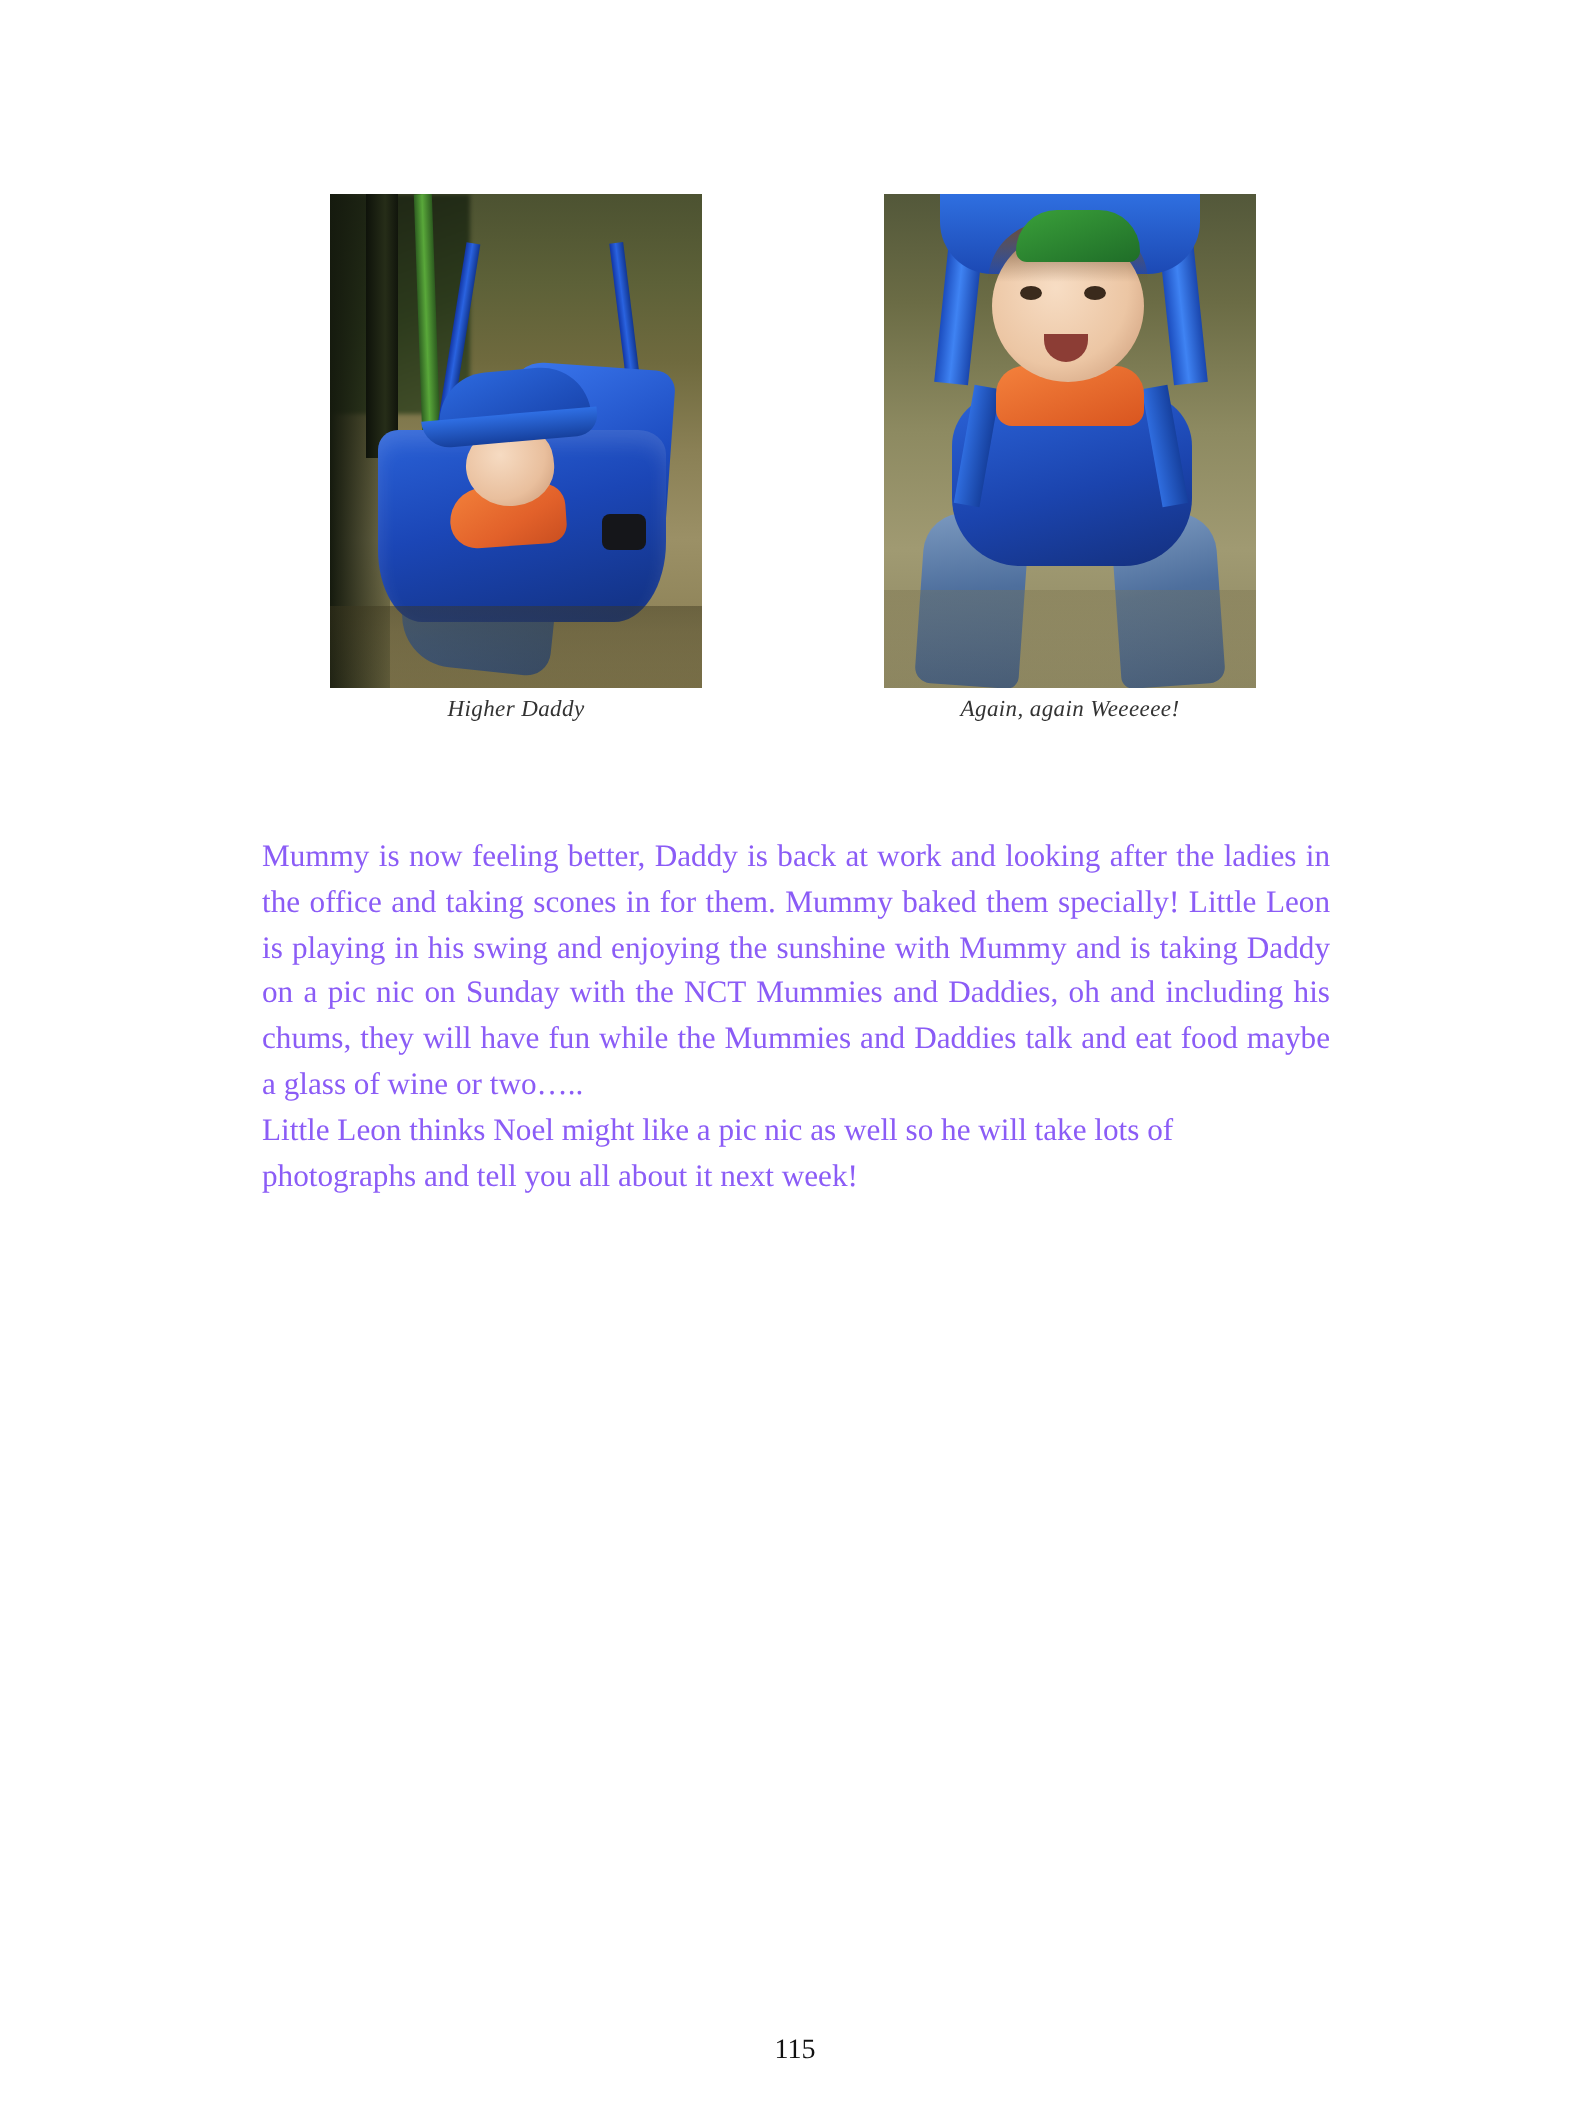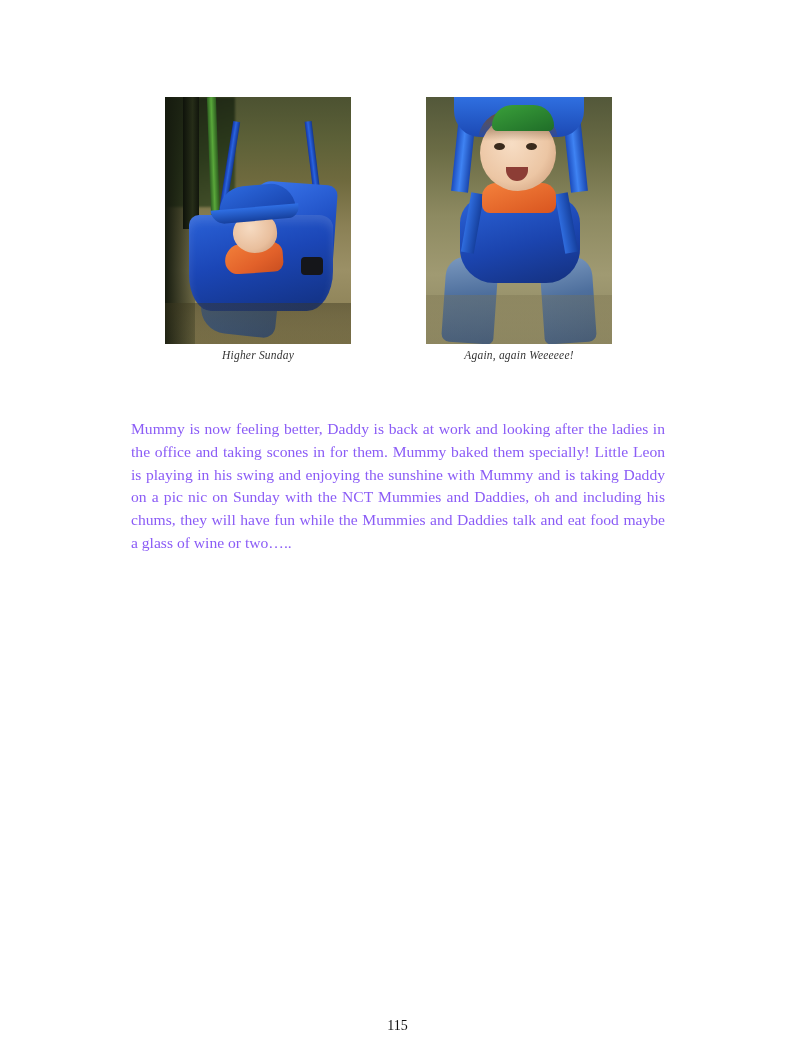--- a/index.html
+++ b/index.html
@@ -27,21 +27,21 @@
     left: 0;
     top: 97px;
     width: 795px;
     height: 262px;
   }
   .photo-wrap {
     position: absolute;
     top: 0;
   }
   .photo-wrap.left  { left: 165px; }
-  .photo-wrap.right { left: 426px; }
+  .photo-wrap.right { left: 442px; }
 
   .photo {
     position: relative;
     overflow: hidden;
     background: #2b2b22;
   }
   .photo.left  { width: 186px; height: 247px; }
   .photo.right { width: 186px; height: 247px; }
 
   
@@ -258,21 +258,21 @@
         <div class="p1-seatback"></div>
         <div class="p1-jeans"></div>
         <div class="p1-seat"></div>
         <div class="p1-shirt"></div>
         <div class="p1-face"></div>
         <div class="p1-hat"></div>
         <div class="p1-hatbrim"></div>
         <div class="p1-buckle"></div>
         <div class="p1-shadow"></div>
       </div>
-      <div class="caption">Higher Sunday</div>
+      <div class="caption">Higher Daddy</div>
     </div>
 
     <div class="photo-wrap right">
       <div class="photo right">
         <div class="p2-bg"></div>
         <div class="p2-railL"></div>
         <div class="p2-railR"></div>
         <div class="p2-canopy"></div>
         <div class="p2-legL"></div>
         <div class="p2-legR"></div>
@@ -288,17 +288,18 @@
         <div class="p2-mouth"></div>
         <div class="p2-ground"></div>
       </div>
       <div class="caption">Again, again Weeeeee!</div>
     </div>
 
   </div>
 
   <div class="body-text">
     <p class="para-justified">Mummy is now feeling better, Daddy is back at work and looking after the ladies in the office and taking scones in for them.  Mummy baked them specially!  Little Leon is playing in his swing and enjoying the sunshine with Mummy and is taking Daddy on a pic nic on Sunday with the NCT Mummies and Daddies, oh and including his chums, they will have fun while the Mummies and Daddies talk and eat food  maybe a glass of wine or two…..</p>
+    <p class="para-last">Little Leon thinks Noel might like a pic nic as well so he will take lots of photographs and tell you all about it next week!</p>
   </div>
 
   <div class="page-number">115</div>
 
 </div>
 
 </body></html>

